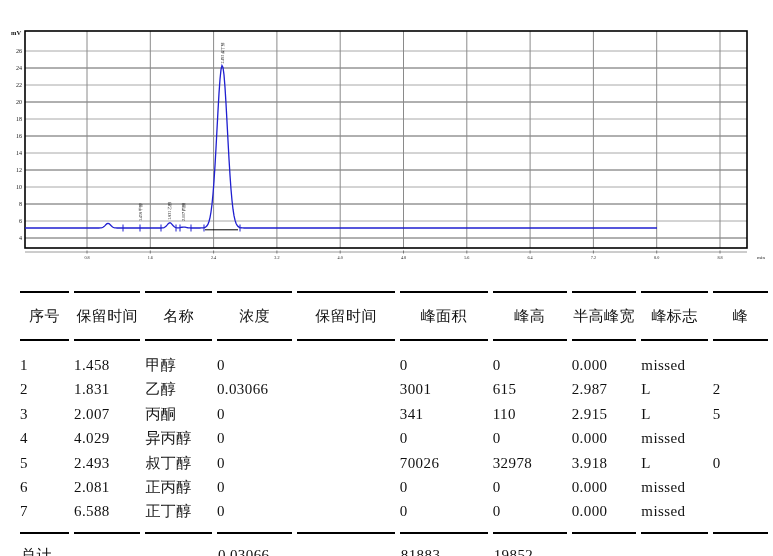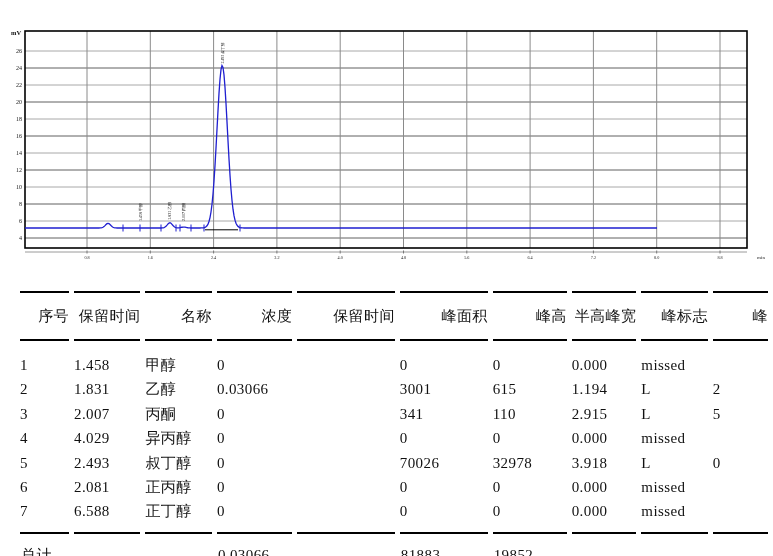--- a/index.html
+++ b/index.html
@@ -7,21 +7,21 @@
     width:773px;height:556px;overflow:hidden;background:#ffffff;
     font-family:"Liberation Serif","DejaVu Serif",serif;color:#111;
   }
   #chart-panel{position:relative;width:773px;height:272px;background:#fff;}
   #chromo-svg{display:block;}
   #peak-table{
     border-collapse:separate;border-spacing:5px 0;table-layout:fixed;
     margin:19px 0 0 15px;white-space:nowrap;
   }
   #peak-table th{
-    font-weight:normal;text-align:right;font-size:15px;letter-spacing:.4px;
+    font-weight:normal;text-align:center;font-size:15px;letter-spacing:.4px;
     border-top:2px solid #000;border-bottom:2px solid #000;
     padding:14px 0 13px 0;overflow:hidden;
   }
   #peak-table tbody td{
     font-size:15px;letter-spacing:.4px;text-align:left;
     padding:2.7px 0;overflow:hidden;
   }
   #peak-table tbody tr:first-child td{padding-top:15px;}
   #peak-table tbody tr:last-child td{padding-bottom:11px;}
   #peak-table tfoot td{
@@ -163,21 +163,21 @@
         <td></td>
       </tr>
       <tr>
         <td>2</td>
         <td>1.831</td>
         <td>乙醇</td>
         <td>0.03066</td>
         <td></td>
         <td>3001</td>
         <td>615</td>
-        <td>1.194</td>
+        <td>2.987</td>
         <td>L</td>
         <td>2</td>
       </tr>
       <tr>
         <td>3</td>
         <td>2.007</td>
         <td>丙酮</td>
         <td>0</td>
         <td></td>
         <td>341</td>

